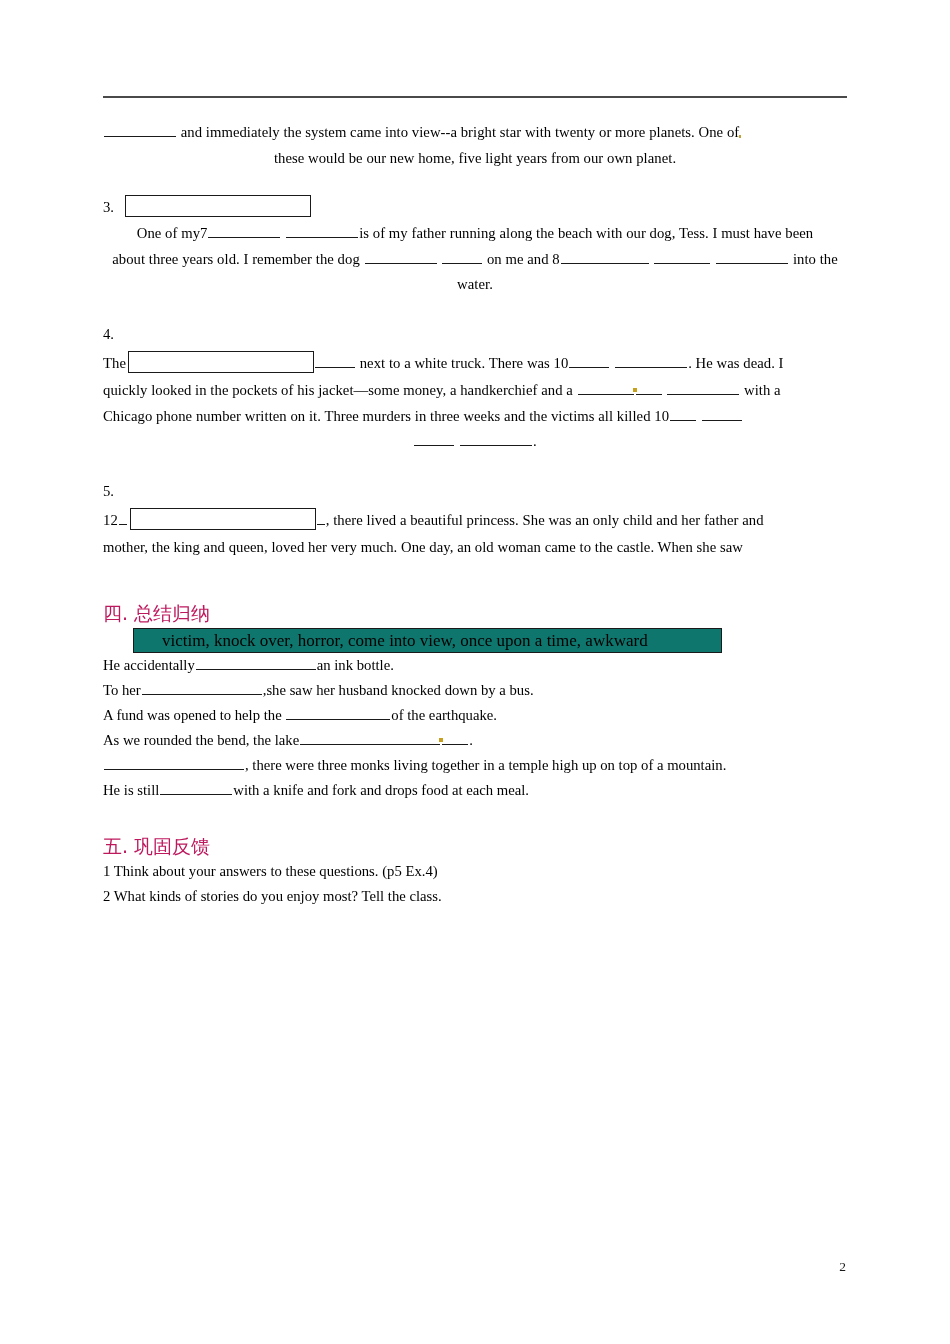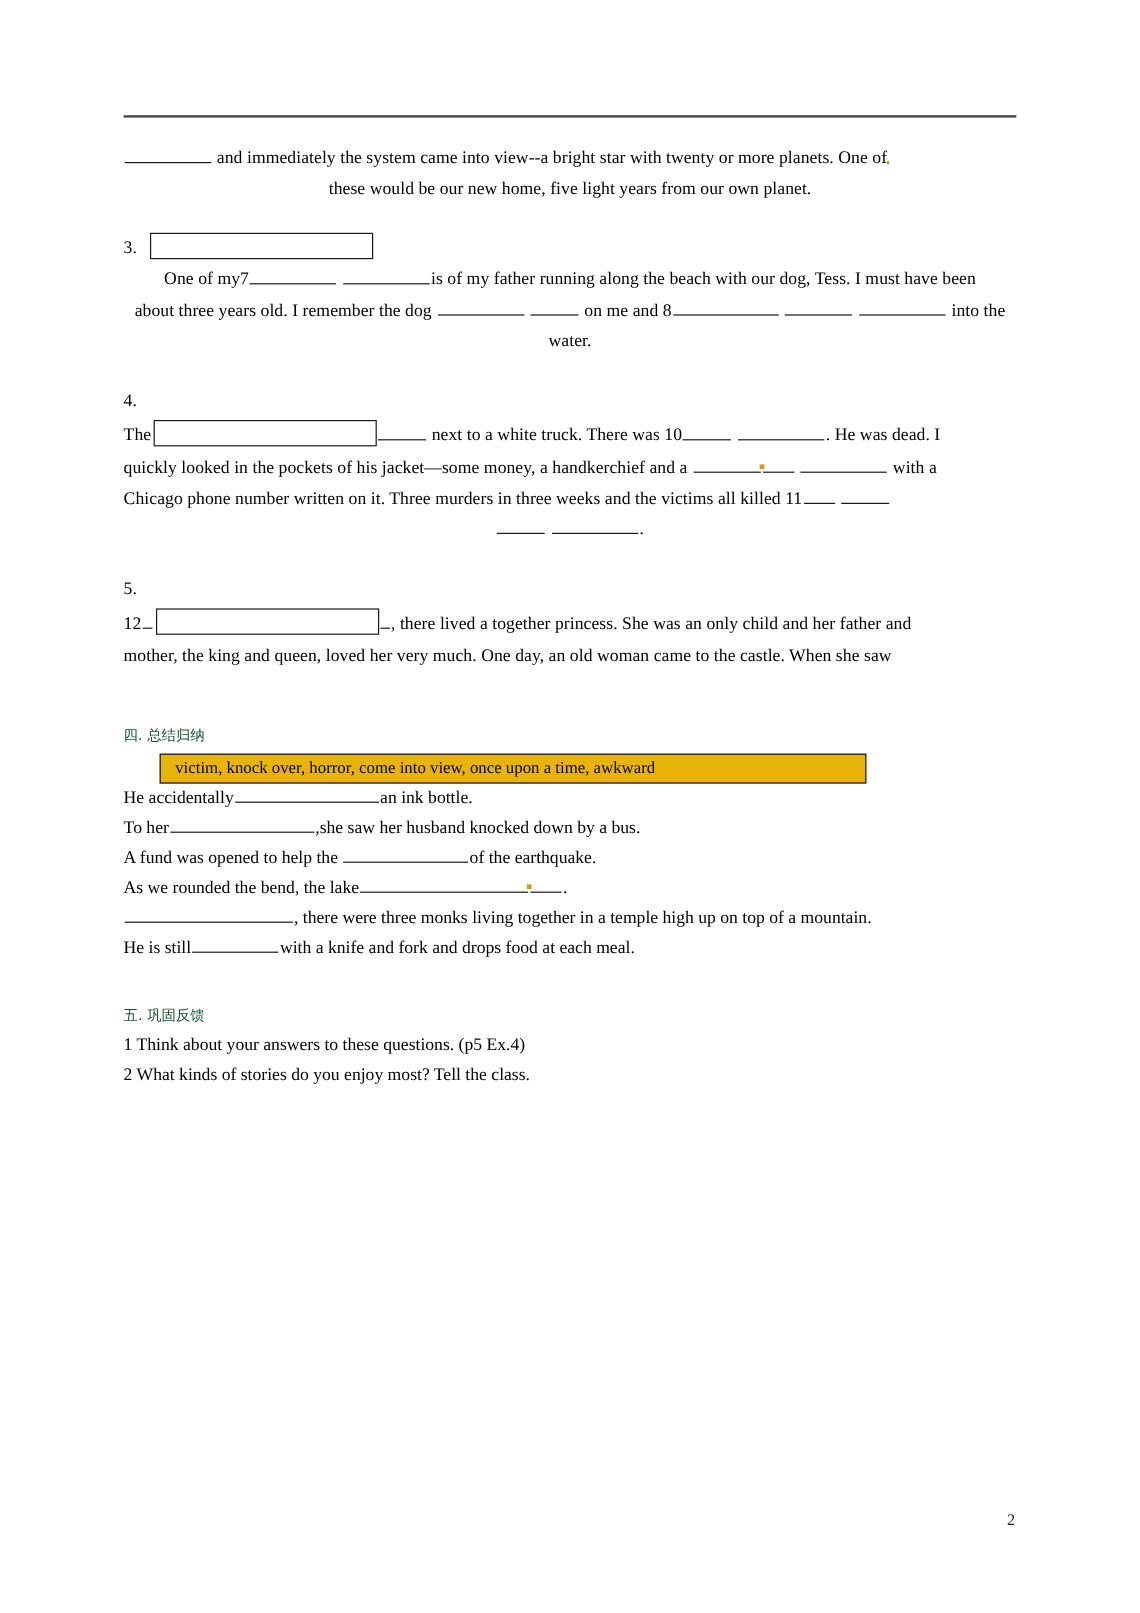--- a/index.html
+++ b/index.html
@@ -94,42 +94,42 @@
     line-height: 28px;
     white-space: nowrap;
   }
   .item-head .idx {
     display: inline-block;
     min-width: 16px;
   }
 
   
   .cn-heading {
-    font-size: 12px;
+    font-size: 19px;
     line-height: 26px;
     font-family: "DejaVu Sans", "Liberation Sans", sans-serif;
-    color: #14532d;
+    color: #be185d;
     margin: 0;
   }
 
   
   .wordbank-wrap {
     padding-left: 30px;
     margin-top: 2px;
   }
   .wordbank {
     display: inline-block;
     border: 1.2px solid #1a1a1a;
     box-sizing: border-box;
     width: 589px;
     height: 25px;
     line-height: 23px;
-    padding-left: 12px;
-    font-size: 14px;
-    background: #eab308;
+    padding-left: 28px;
+    font-size: 17px;
+    background: #0f766e;
     white-space: nowrap;
   }
 
   .sent {
     font-size: 14.7px;
     line-height: 25px;
     margin: 0;
     white-space: nowrap;
   }
   .speck-sm {
@@ -198,35 +198,35 @@
     </div>
     <div class="para justified answer-box-row">
       <span>The</span><span class="answer-box"></span><span class="blank b-s"></span><span> next to a white truck. There was 10</span><span class="blank b-s"></span>
       <span class="blank b-l"></span><span>. He was dead. I</span>
     </div>
     <div class="para justified">
       <span>quickly looked in the pockets of his jacket—some money, a handkerchief and a </span><span class="blank b-m"></span><span class="speck-under"></span><span class="blank b-xs"></span>
       <span class="blank b-l"></span><span> with a</span>
     </div>
     <div class="para justified">
-      <span>Chicago phone number written on it. Three murders in three weeks and the victims all killed 11</span><span class="blank b-xs"></span>
+      <span>Chicago phone number written on it. Three murders in three weeks and the victims all killed 10</span><span class="blank b-xs"></span>
       <span class="blank b-s"></span>
     </div>
     <div class="para left">
       <span class="blank b-s"></span>
       <span class="blank b-l"></span><span>.</span>
     </div>
 
     <div class="gap-md"></div>
 
     <div class="item-head">
       <span class="idx">5.</span>
     </div>
     <div class="para justified answer-box-row">
-      <span>12</span><span class="blank b-xs" style="width:8px"></span><span class="answer-box"></span><span class="blank b-xs" style="width:8px"></span><span>, there lived a together princess. She was an only child and her father and</span>
+      <span>12</span><span class="blank b-xs" style="width:8px"></span><span class="answer-box"></span><span class="blank b-xs" style="width:8px"></span><span>, there lived a beautiful princess. She was an only child and her father and</span>
     </div>
     <div class="para justified">
       <span>mother, the king and queen, loved her very much. One day, an old woman came to the castle. When she saw</span>
     </div>
 
     <div class="gap-xl"></div>
 
     <div class="cn-heading">四. 总结归纳</div>
 
     <div class="wordbank-wrap">

